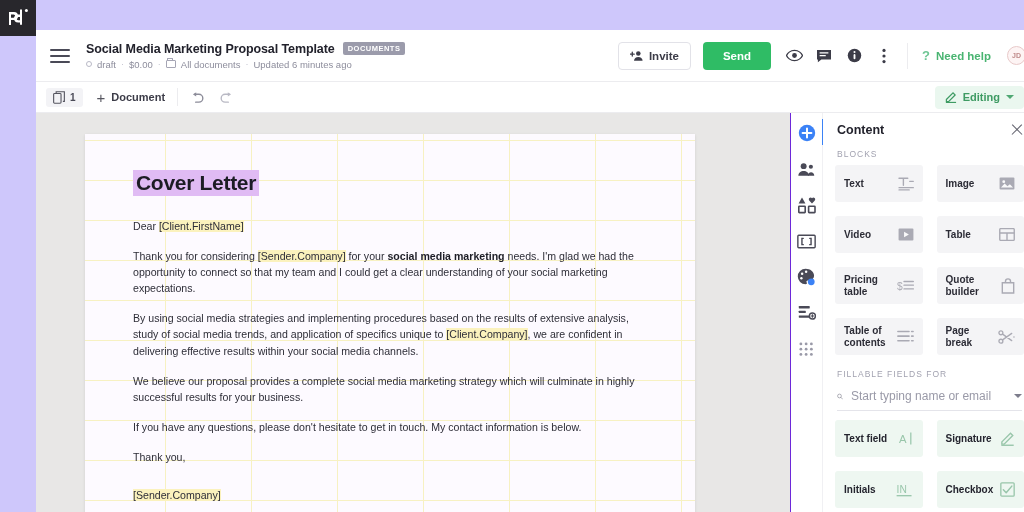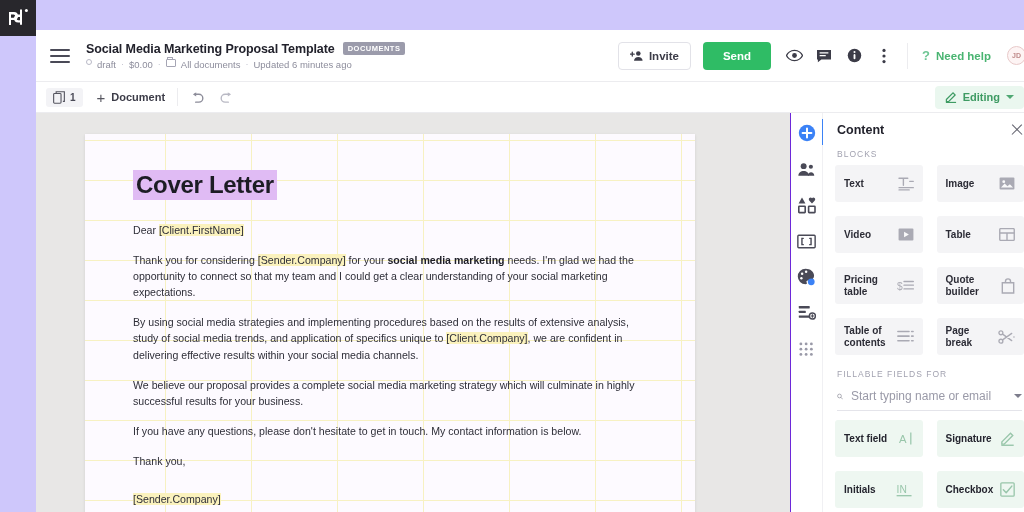--- a/index.html
+++ b/index.html
@@ -45,21 +45,21 @@
   .doc-title-wrap { display: flex; flex-direction: column; gap: 3px; flex: 1; }
   .doc-title-row { display: flex; align-items: center; gap: 8px; }
   .doc-title {
     font-size: 12.5px; font-weight: bold; color: #22222c; letter-spacing: -0.1px;
   }
   .doc-badge {
     font-size: 7.5px; font-weight: bold; letter-spacing: 0.5px;
     background: #9b9bab; color: #fff; padding: 2px 5px 2px 5px; border-radius: 2px;
   }
   .doc-meta {
-    display: flex; gap: 5px;
+    display: flex; align-items: center; gap: 5px;
     font-size: 9.5px; color: #8d8d9c;
   }
   .meta-dot { width: 6px; height: 6px; border-radius: 50%; border: 1.3px solid #b9b9c6; }
   .meta-sep { color: #c2c2ce; font-size: 9px; }
   .folder-ico { width: 10px; height: 8px; border: 1.2px solid #a5a5b4; border-radius: 1px; position: relative; }
   .folder-ico:before { content:''; position:absolute; top:-3px; left:0; width:4px; height:2px; border:1.2px solid #a5a5b4; border-bottom:none; border-radius:1px 1px 0 0;}
 
   .header-actions { display: flex; align-items: center; gap: 0; padding-right: 10px; }
   .btn-invite {
     display: flex; align-items: center; gap: 5px;
@@ -135,21 +135,21 @@
     background-image:
       linear-gradient(to right, #f6f0b8 1px, transparent 1px),
       linear-gradient(to bottom, #f6f0b8 1px, transparent 1px);
     background-size: 86px 40px;
     background-position: -6px 6px;
     opacity: 0.85;
   }
   .page-inner { position: relative; padding: 36px 44px 0 48px; }
   h1.cover-title {
     display: inline-block;
-    font-size: 24px; font-weight: bold; color: #1c1c24;
+    font-size: 21px; font-weight: bold; color: #1c1c24;
     background: #e0bbf4; padding: 1px 3px; letter-spacing: -0.3px;
     margin-bottom: 22px;
   }
   .para {
     font-size: 10.6px; line-height: 1.52; color: #2e2e38;
     margin-bottom: 14px; max-width: 510px;
   }
   .hl { background: #fbf2bd; }
   .para b { font-weight: bold; color: #1d1d26; }
   .sig { margin-top: 22px; }

